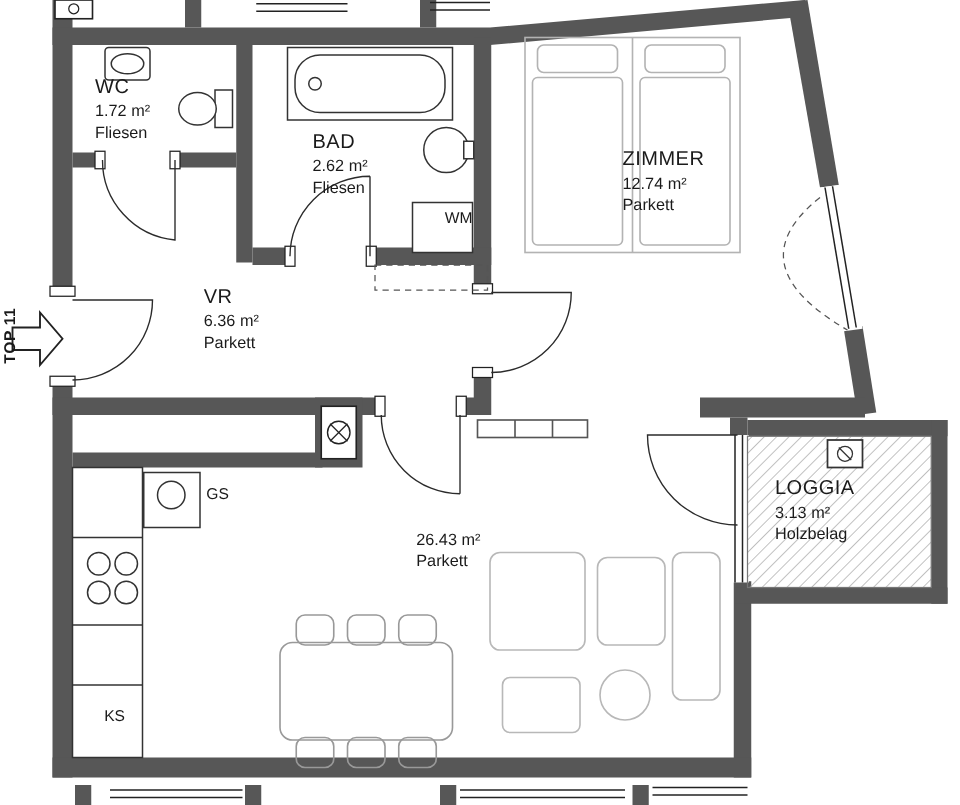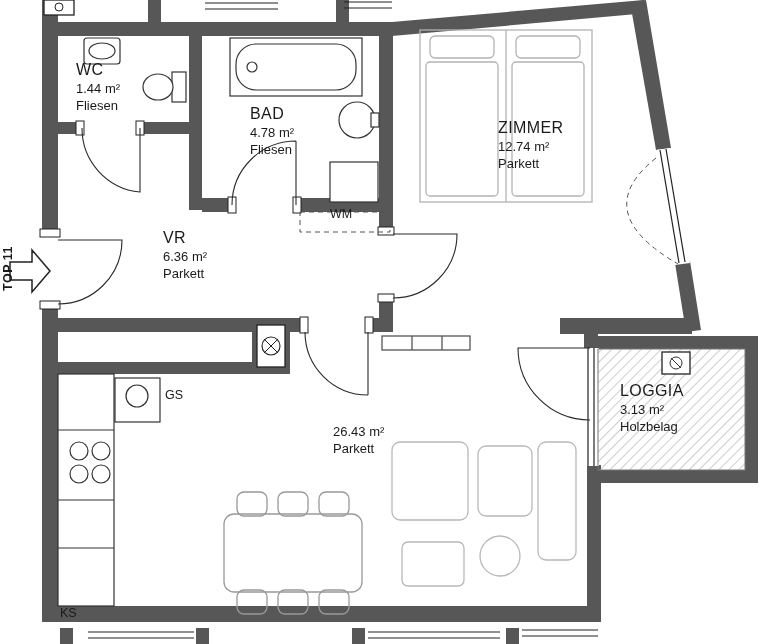--- a/index.html
+++ b/index.html
@@ -5,21 +5,21 @@
   html,body{margin:0;padding:0;background:#fff;}
   .stage{
     position:relative;width:768px;height:644px;overflow:hidden;background:#fff;
     font-family:"Liberation Sans",sans-serif;color:#1a1a1a;
   }
   .stage svg{position:absolute;left:0;top:0;}
   .room-label{position:absolute;line-height:1.3;white-space:nowrap;}
   .room-name{font-weight:normal;font-size:16px;letter-spacing:.4px;}
   .room-sub{font-size:13px;}
   .small-label{position:absolute;font-size:12.5px;white-space:nowrap;}
-  .center{text-align:left;margin-top:40px;}
+  .center{text-align:right;}
   .unit-label{
     position:absolute;left:0;top:230px;width:16px;height:78px;
     writing-mode:vertical-rl;transform:rotate(180deg);
     font-size:12.5px;font-weight:bold;letter-spacing:.5px;
     display:flex;align-items:center;justify-content:center;
   }
 </style>
 </head>
 <body>
 
@@ -190,27 +190,27 @@
     <circle cx="500" cy="556" r="20"></circle>
   </g>
 
   <polygon points="10,262 32,262 32,250 50,271 32,292 32,280 10,280" fill="#fff" stroke="#222" stroke-width="1.5"></polygon>
 </svg>
 
 <div class="unit-label">TOP 11</div>
 
 <div class="room-label" style="left:76px;top:60px">
   <div class="room-name">WC</div>
-  <div class="room-sub">1.44 m²</div>
+  <div class="room-sub">1.72 m²</div>
   <div class="room-sub">Fliesen</div>
 </div>
 
 <div class="room-label" style="left:250px;top:104px">
   <div class="room-name">BAD</div>
-  <div class="room-sub">4.78 m²</div>
+  <div class="room-sub">2.62 m²</div>
   <div class="room-sub">Fliesen</div>
 </div>
 
 <div class="room-label" style="left:498px;top:118px">
   <div class="room-name">ZIMMER</div>
   <div class="room-sub">12.74 m²</div>
   <div class="room-sub">Parkett</div>
 </div>
 
 <div class="room-label" style="left:163px;top:228px">

